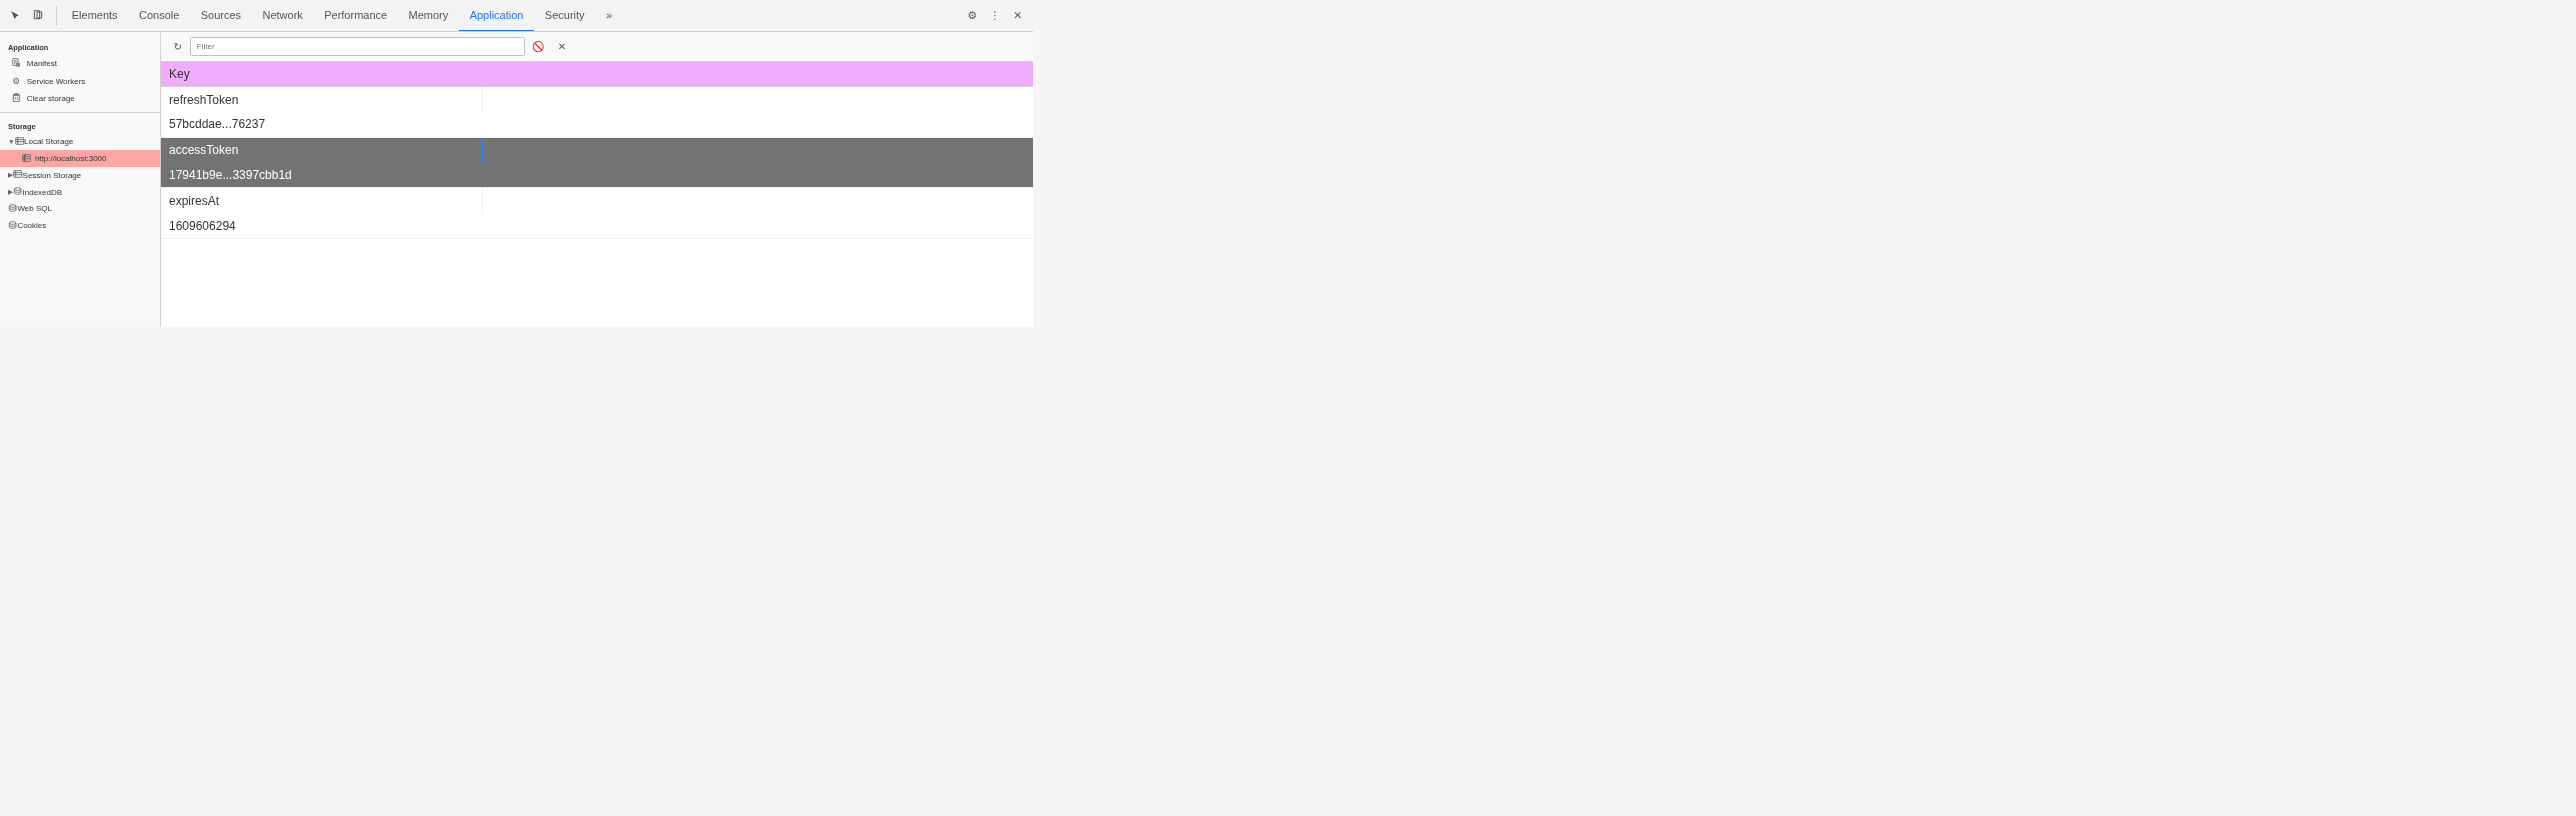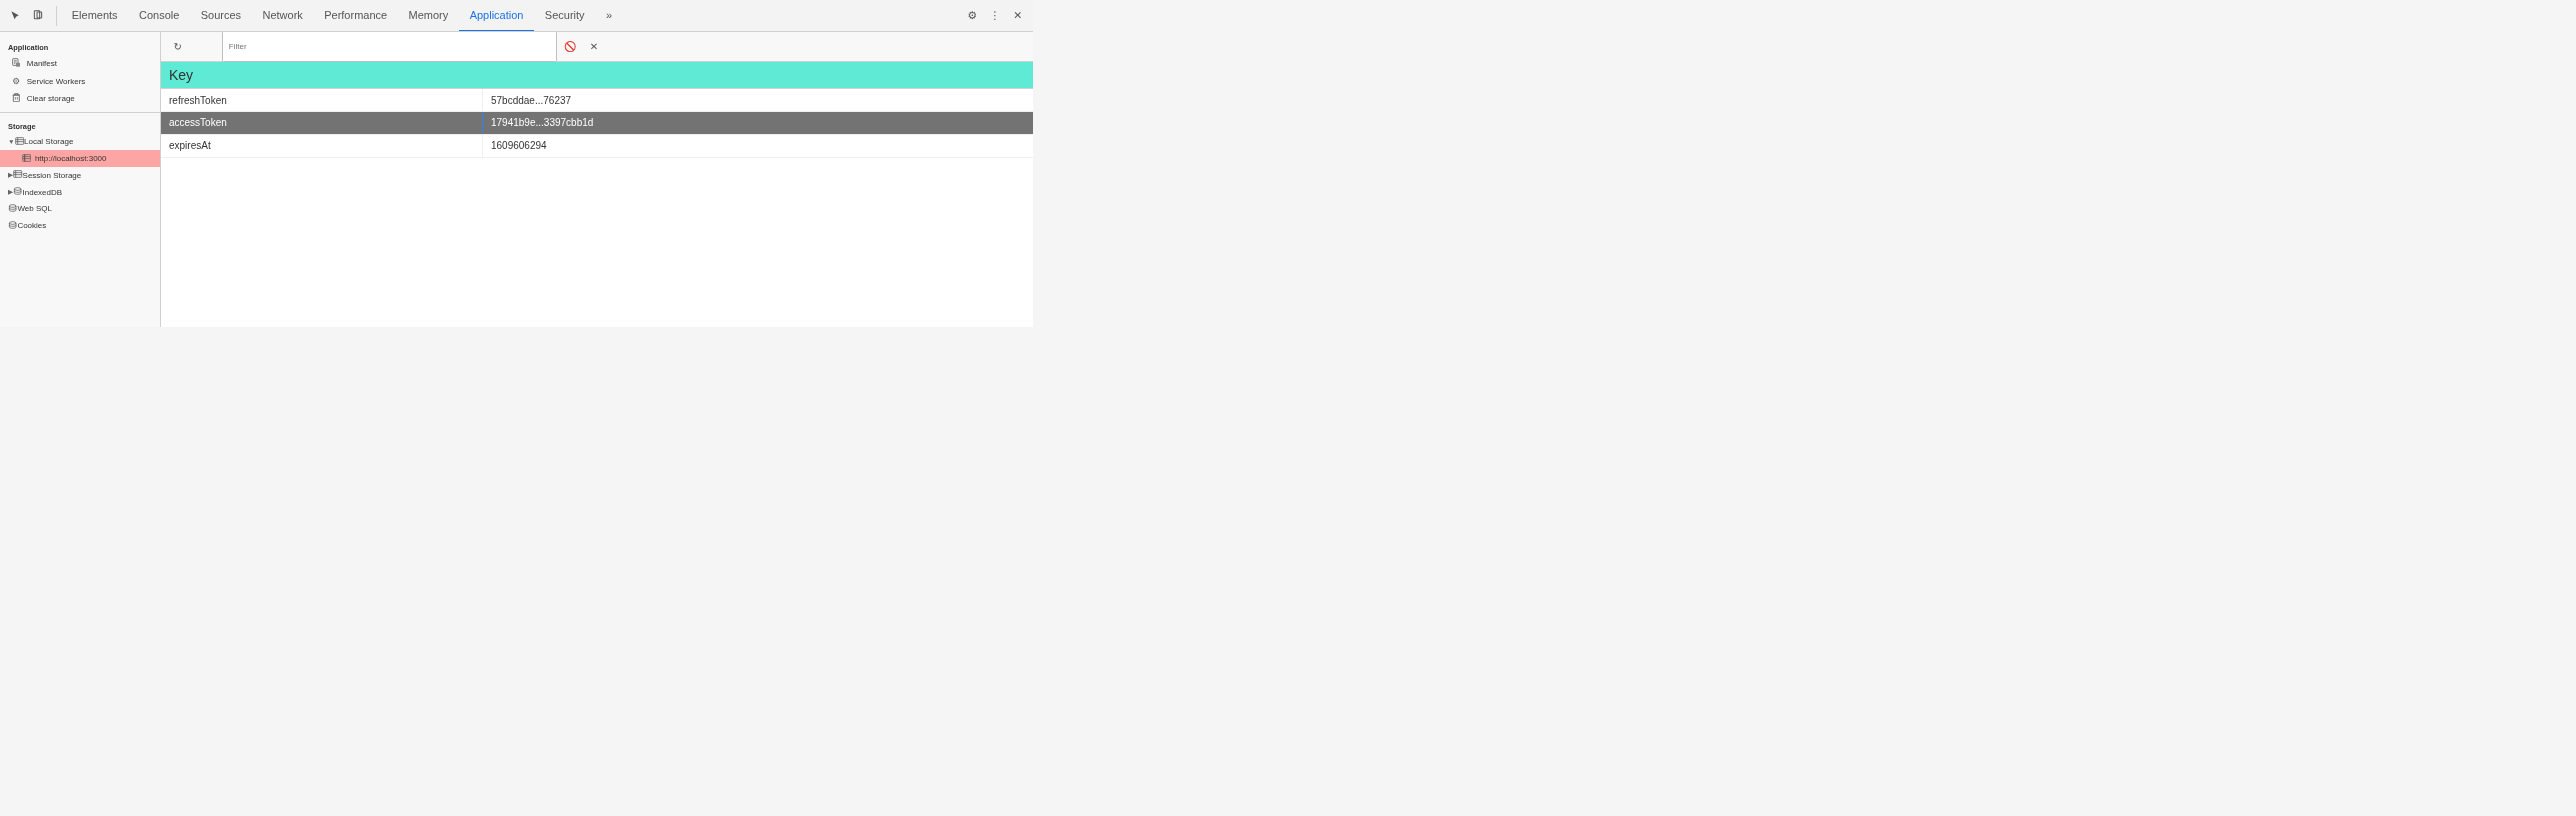--- a/index.html
+++ b/index.html
@@ -204,28 +204,27 @@
       border-radius: 2px;
       background: transparent;
       border: none;
       color: #555;
       font-size: 10px;
     }
 
     .filter-input {
       flex: 1;
       max-width: 335px;
-      height: 31px;
+      height: 19px;
       border: 0.7px solid #c0c0c0;
       border-radius: 1.3px;
       padding: 0 5.4px;
       font-size: 8px;
       background: white;
       outline: none;
-      margin-left: 32px;
     }
 
     .filter-action-btn {
       width: 19px;
       height: 19px;
       display: flex;
       align-items: center;
       justify-content: center;
       cursor: pointer;
       border-radius: 2px;
@@ -236,23 +235,23 @@
     }
 
     
     .data-table {
       flex: 1;
       overflow-y: auto;
     }
 
     .table-header {
       display: flex;
-      background: #5eead4;
+      background: #f0abfc;
       border-bottom: 0.7px solid #d0d0d0;
-      font-size: 14px;
+      font-size: 12px;
       font-weight: 500;
       color: #333;
       position: sticky;
       top: 0;
     }
 
     .table-header-cell {
       padding: 5.4px 8px;
       border-right: 0.7px solid #d0d0d0;
     }
@@ -263,22 +262,23 @@
     }
 
     .table-header-cell:last-child {
       flex: 1;
       border-right: none;
     }
 
     .table-row {
       display: flex;
       border-bottom: 0.7px solid #f0f0f0;
-      font-size: 10px;
-      color: #333;
+      font-size: 12px;
+      color: #333;
+      flex-direction: column;
     }
 
     .table-row.selected {
       background: #737373;
       color: white;
     }
 
     .table-cell {
       padding: 5.4px 8px;
       border-right: 0.7px solid #f0f0f0;

